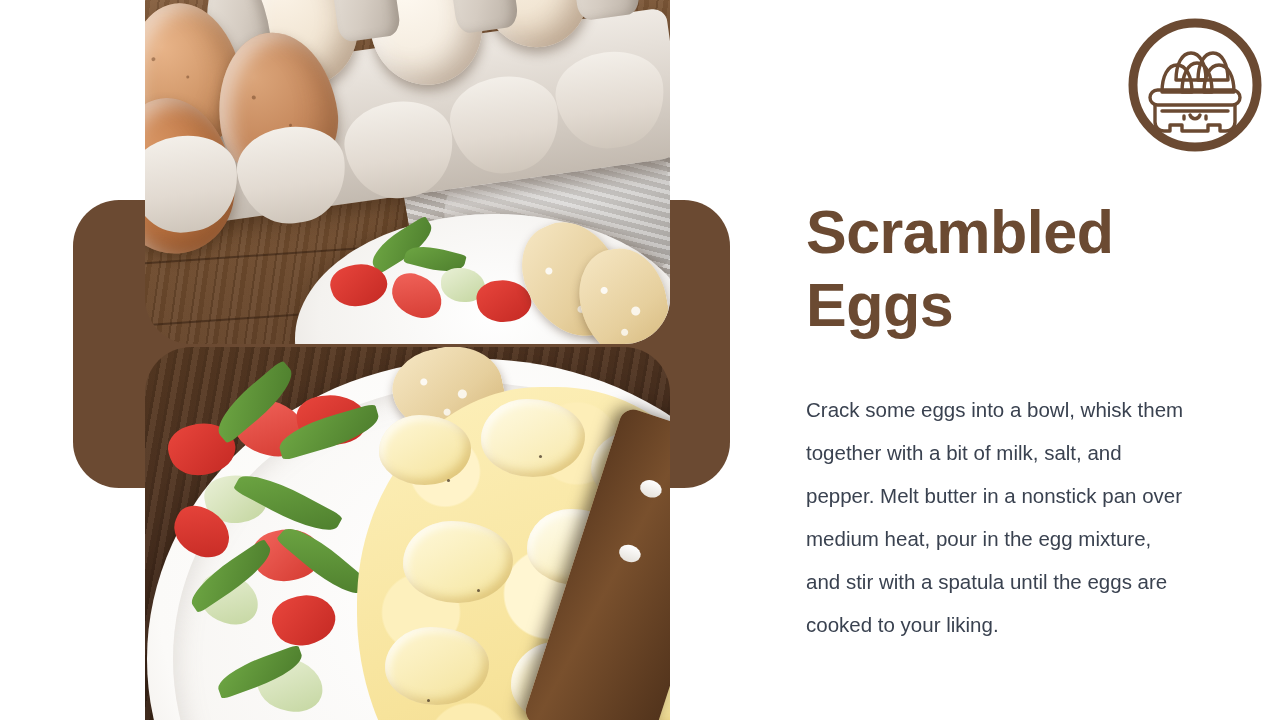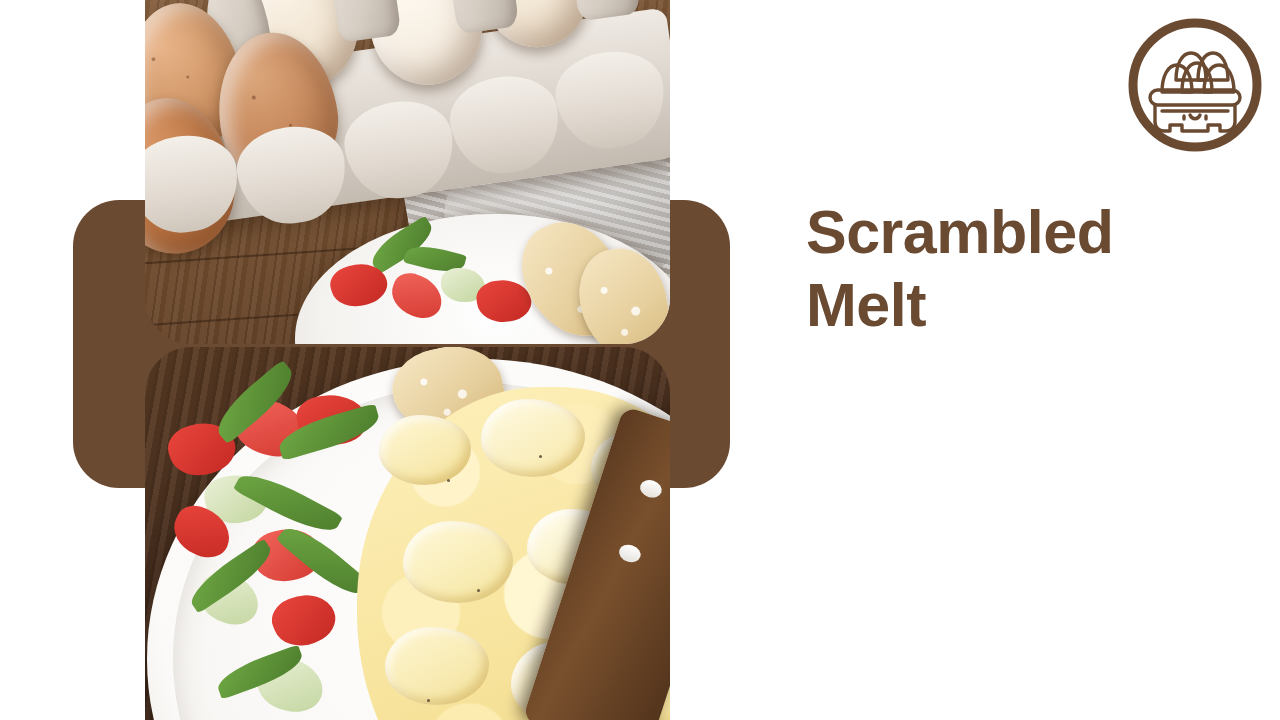--- a/index.html
+++ b/index.html
@@ -464,16 +464,17 @@
         <path d="M38 97 L104 97"></path>
 
         <path d="M60 102 L60 105"></path>
         <path d="M82 102 L82 105"></path>
         <path d="M66 101 C68 106 74 106 76 101"></path>
       </g>
     </svg>
   </div>
 
   <div class="content">
-    <h1 class="title">Scrambled Melt</h1>
+    <h1 class="title">Scrambled Eggs</h1>
+    <p class="body-text">Crack some eggs into a bowl, whisk them together with a bit of milk, salt, and pepper. Melt butter in a nonstick pan over medium heat, pour in the egg mixture, and stir with a spatula until the eggs are cooked to your liking.</p>
   </div>
 
 </div>
 
 </body></html>

